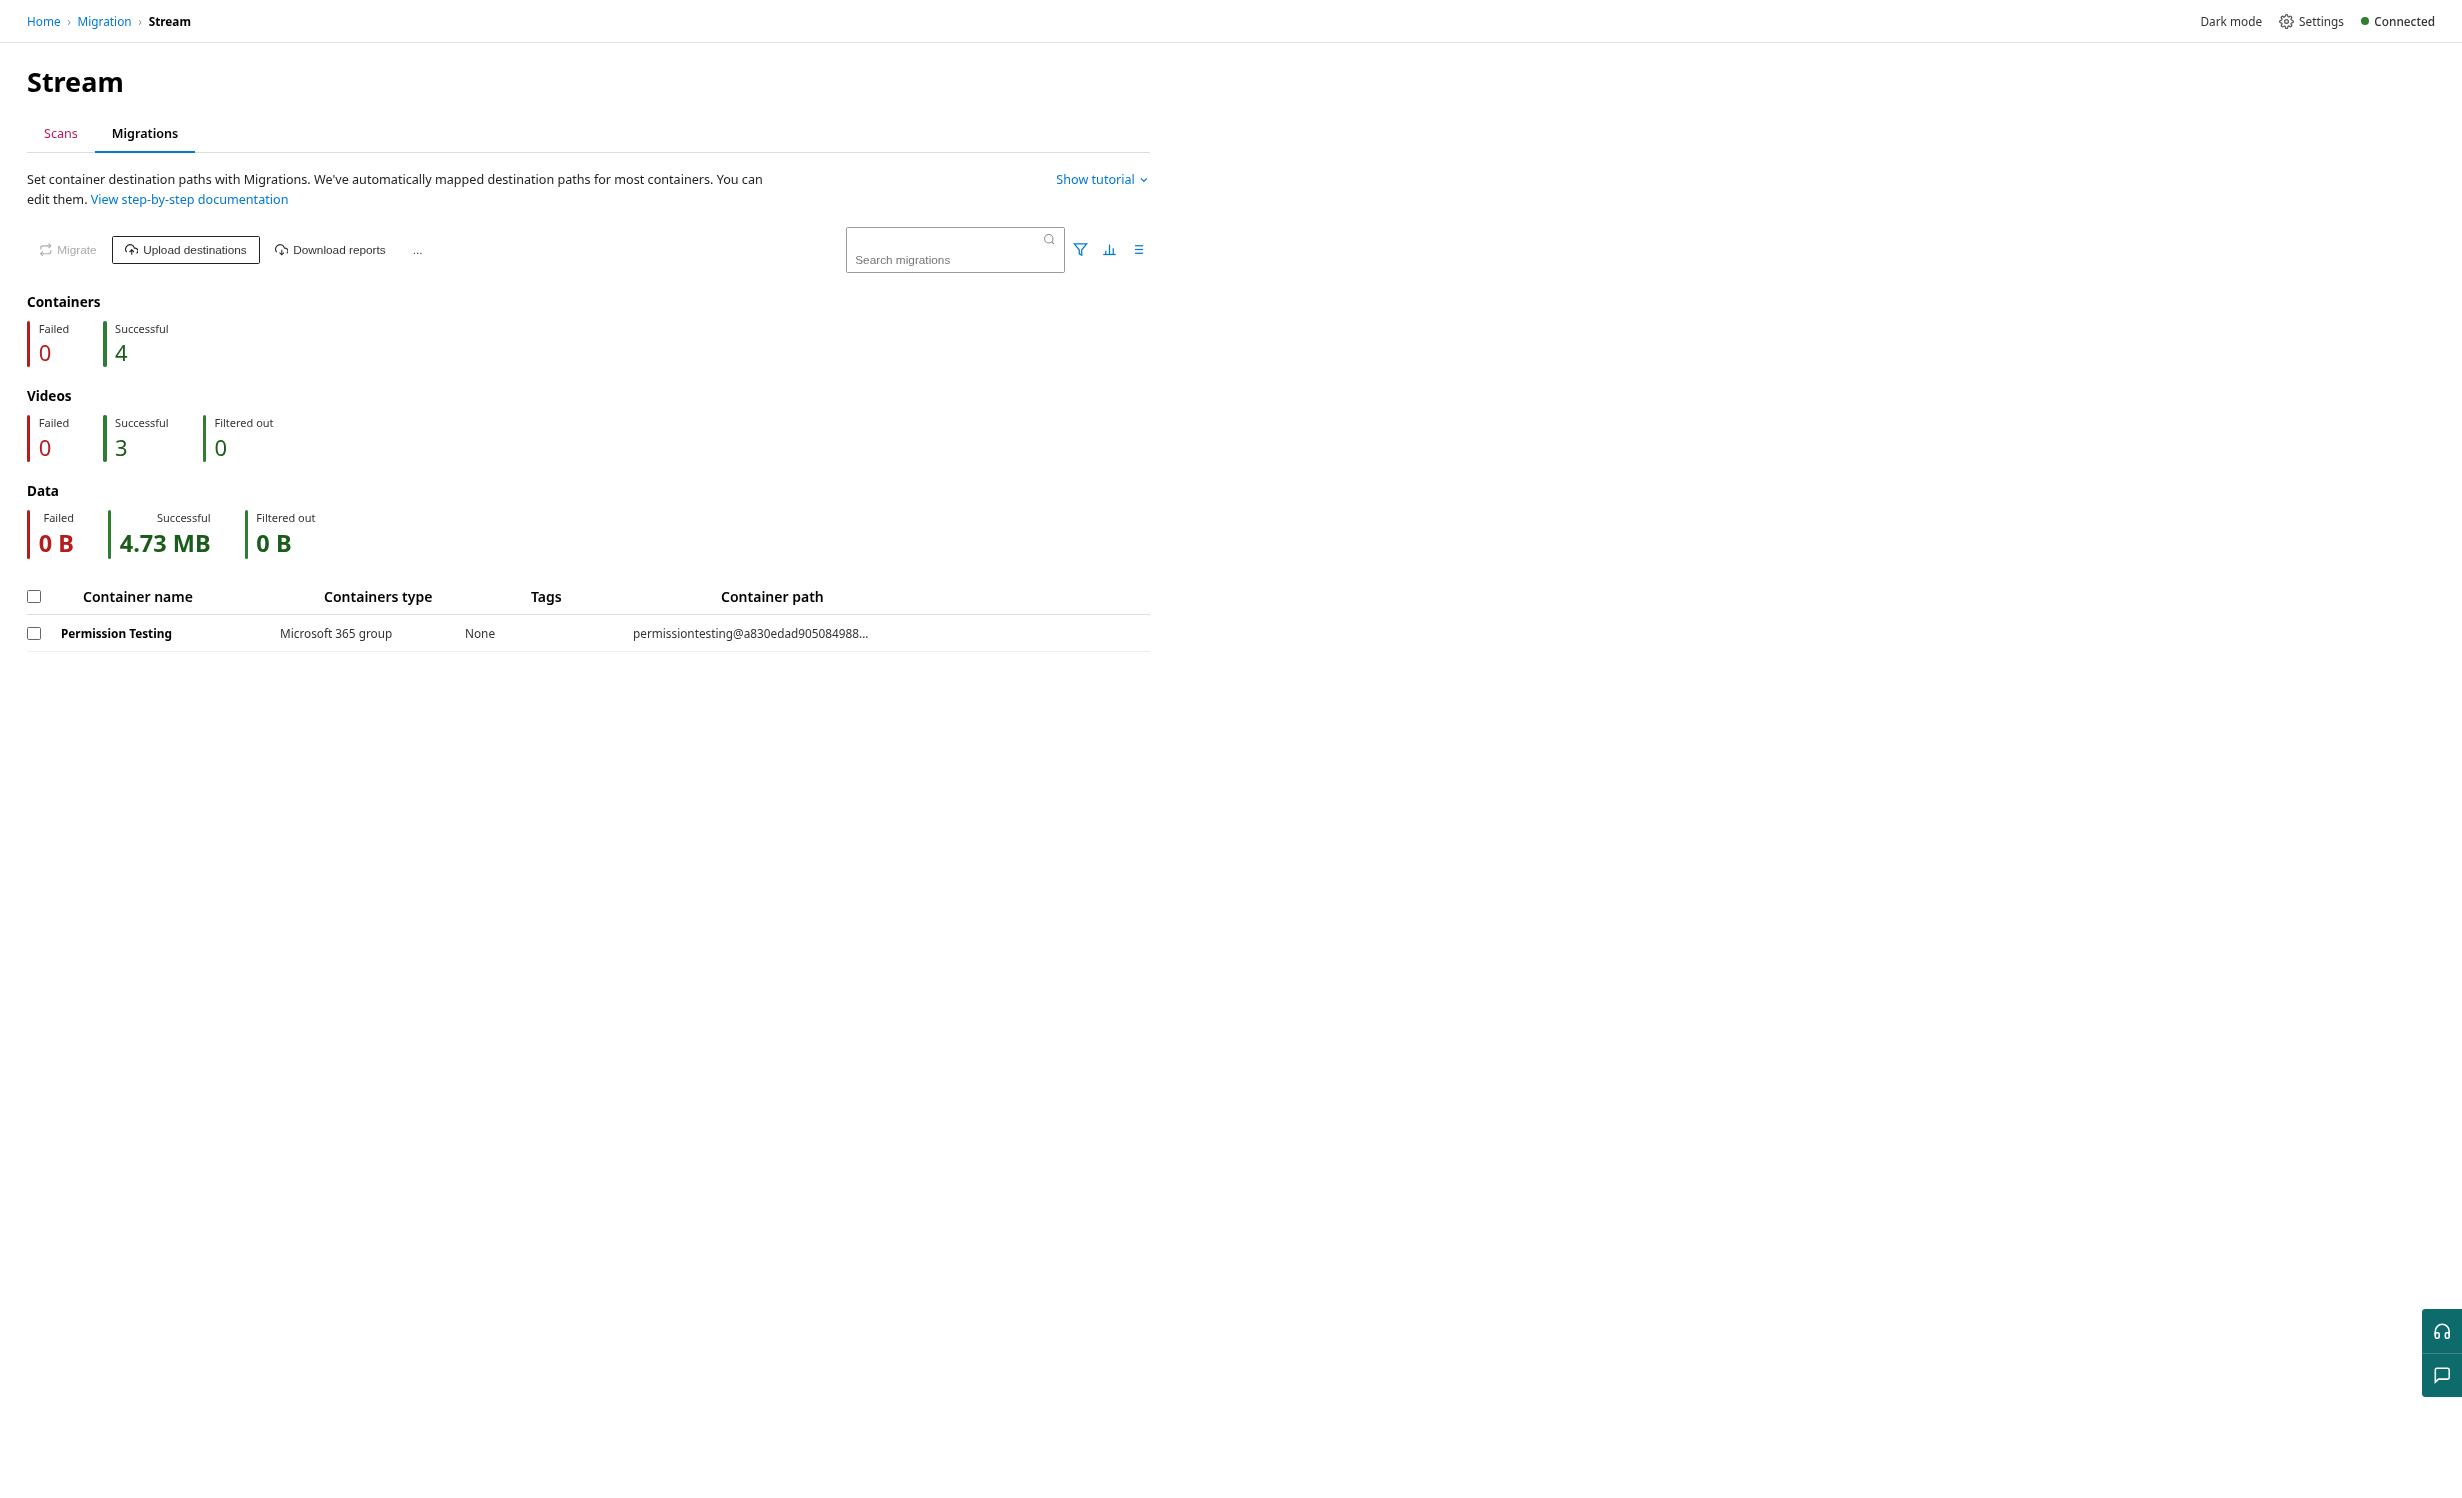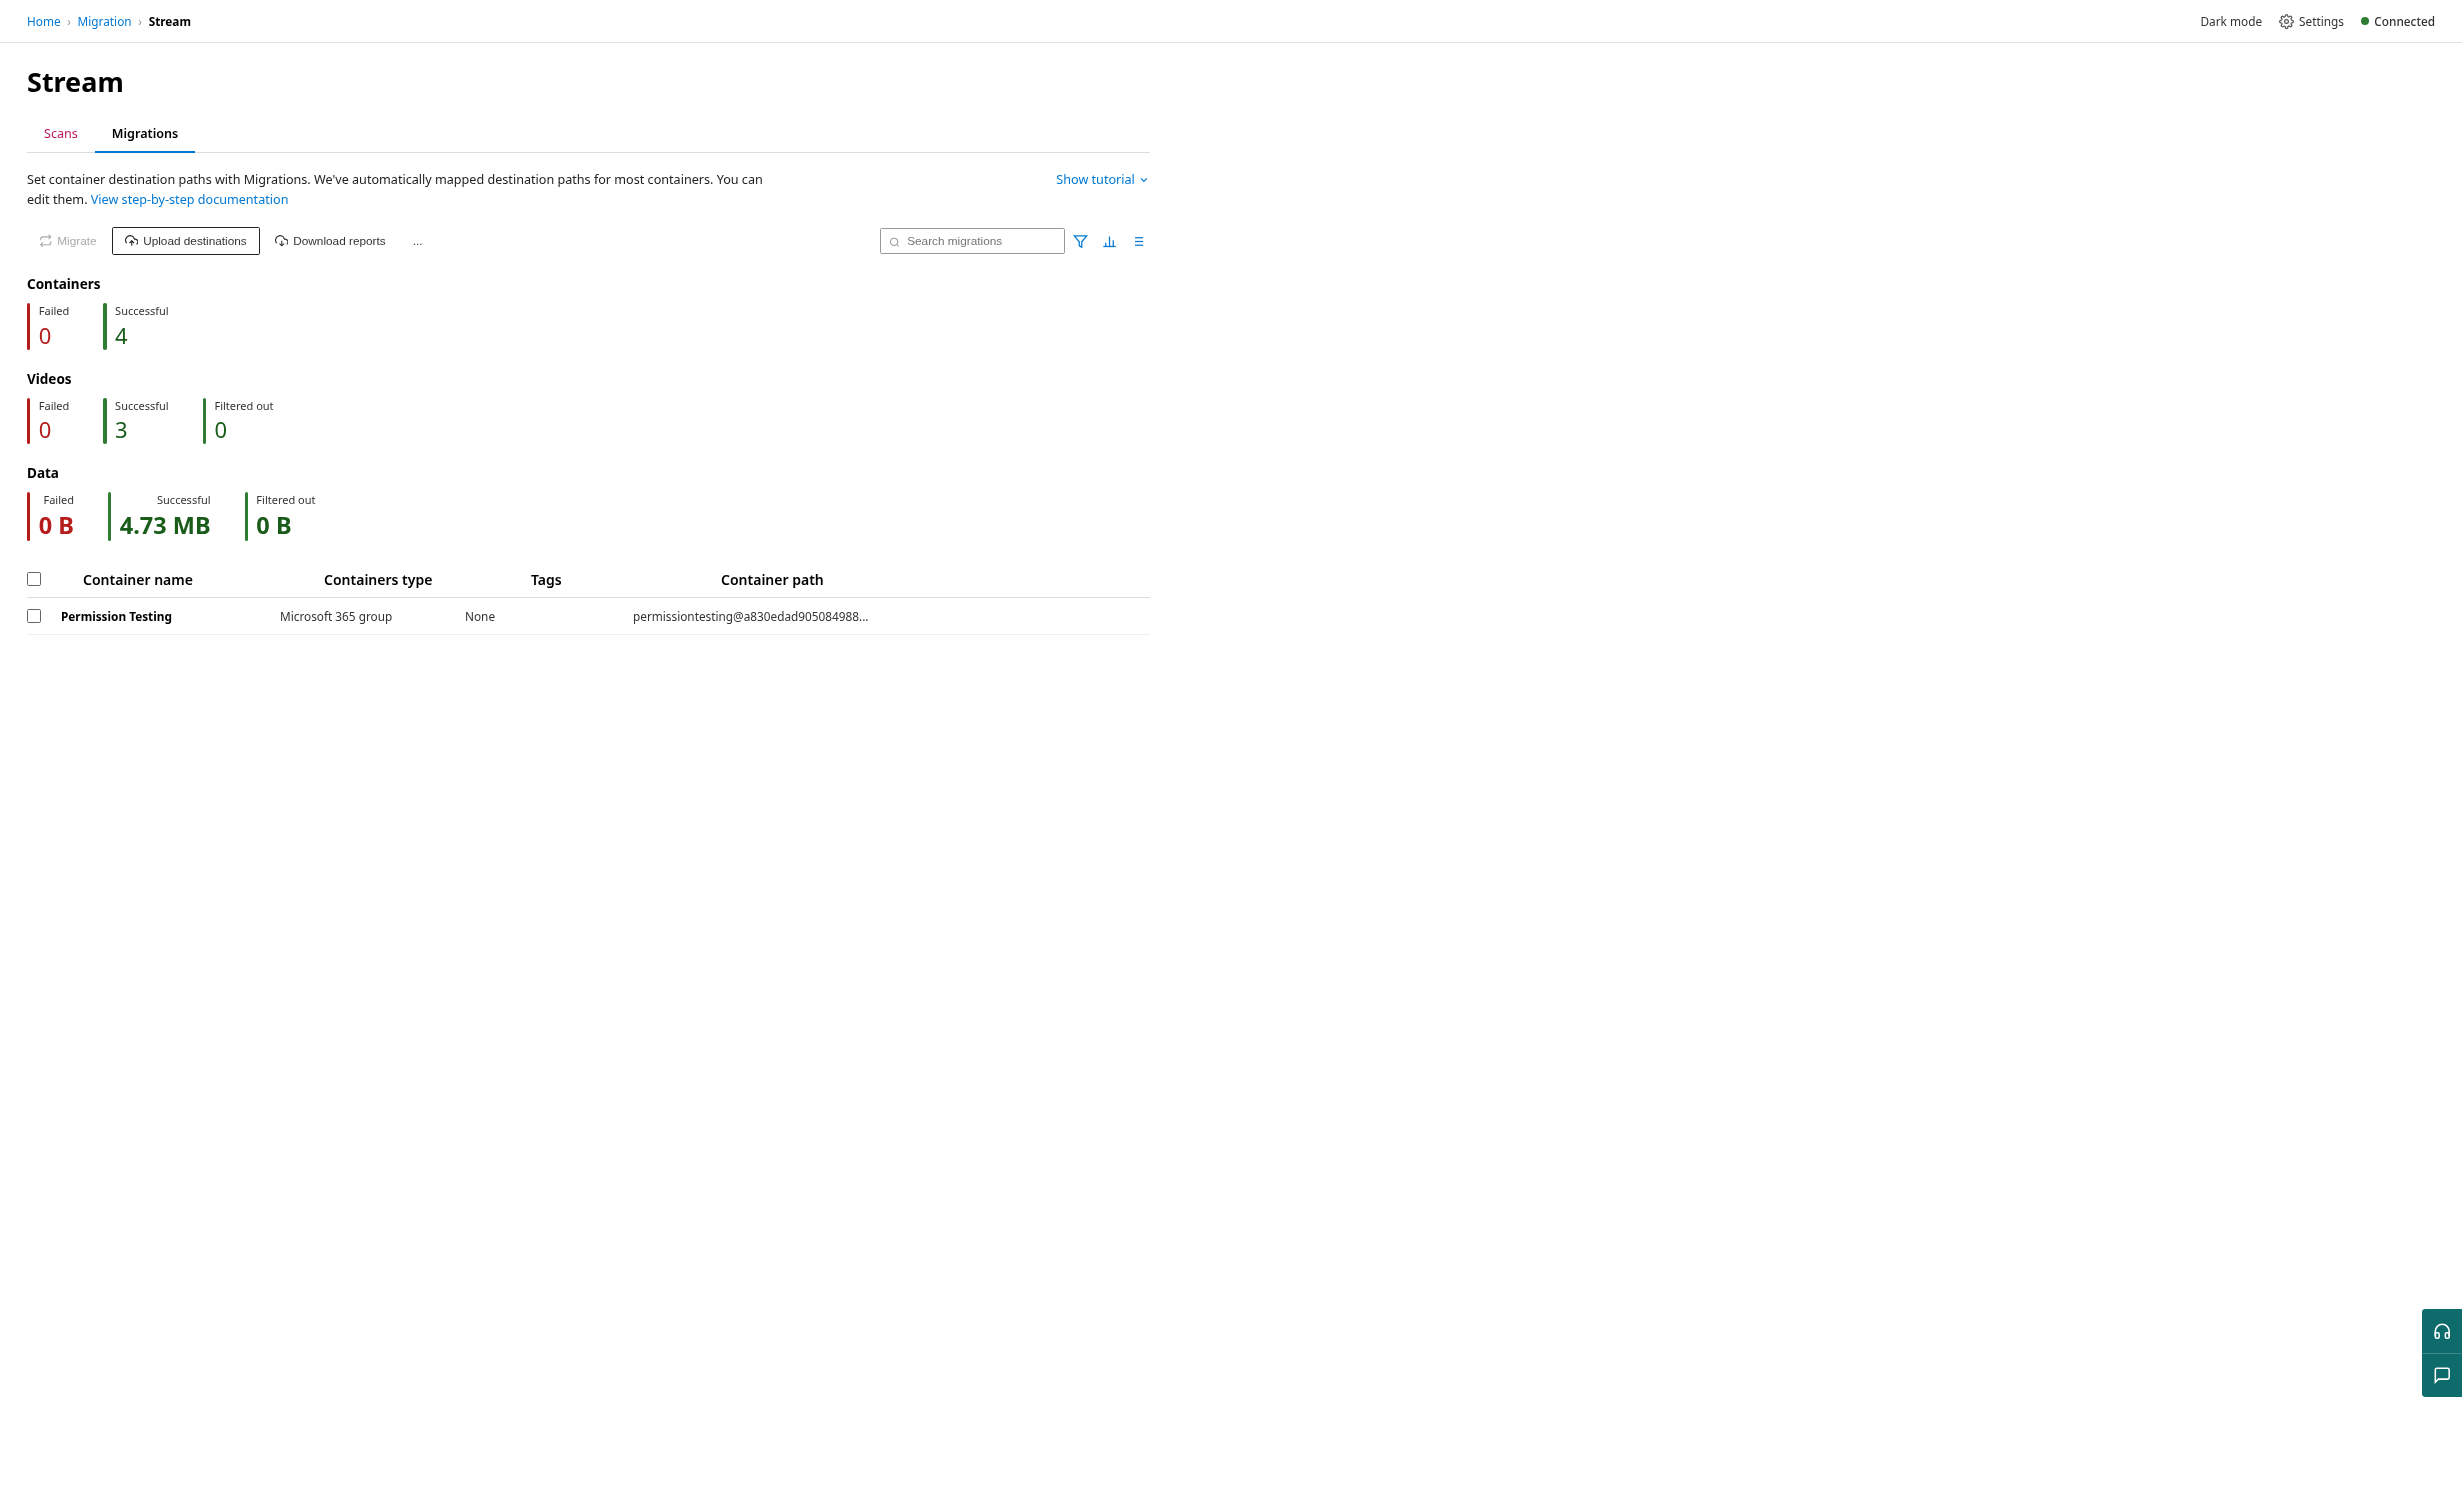--- a/index.html
+++ b/index.html
@@ -148,21 +148,22 @@
     .toolbar-btn.disabled svg polyline { stroke: #aaa; }
     .toolbar-spacer { flex: 1; }
 
     .search-box {
       display: flex;
       align-items: flex-end;
       border: 0.8px solid #999;
       border-radius: 1.7px;
       padding: 5px 8.4px;
       gap: 6.7px;
-      width: 185px;
+      width: 219px;
+      flex-direction: column;
     }
     .search-box input {
       border: none;
       outline: none;
       font-size: 11.8px;
       width: 100%;
       color: #555;
     }
 
     .icon-btn {

